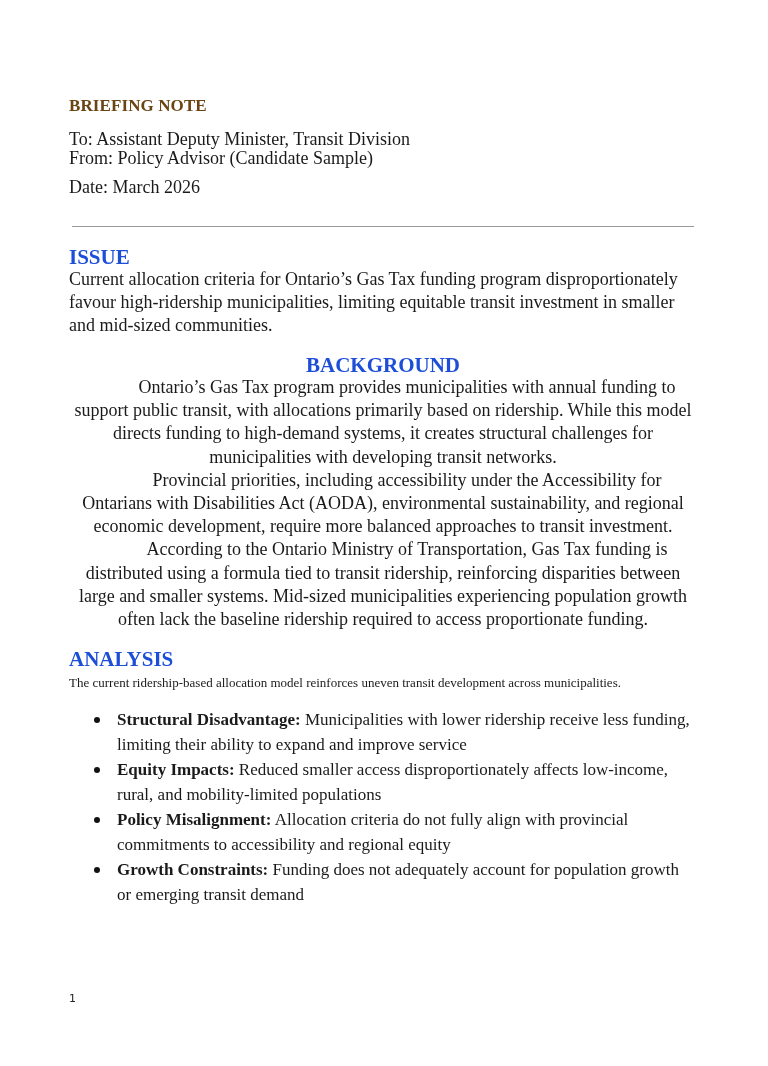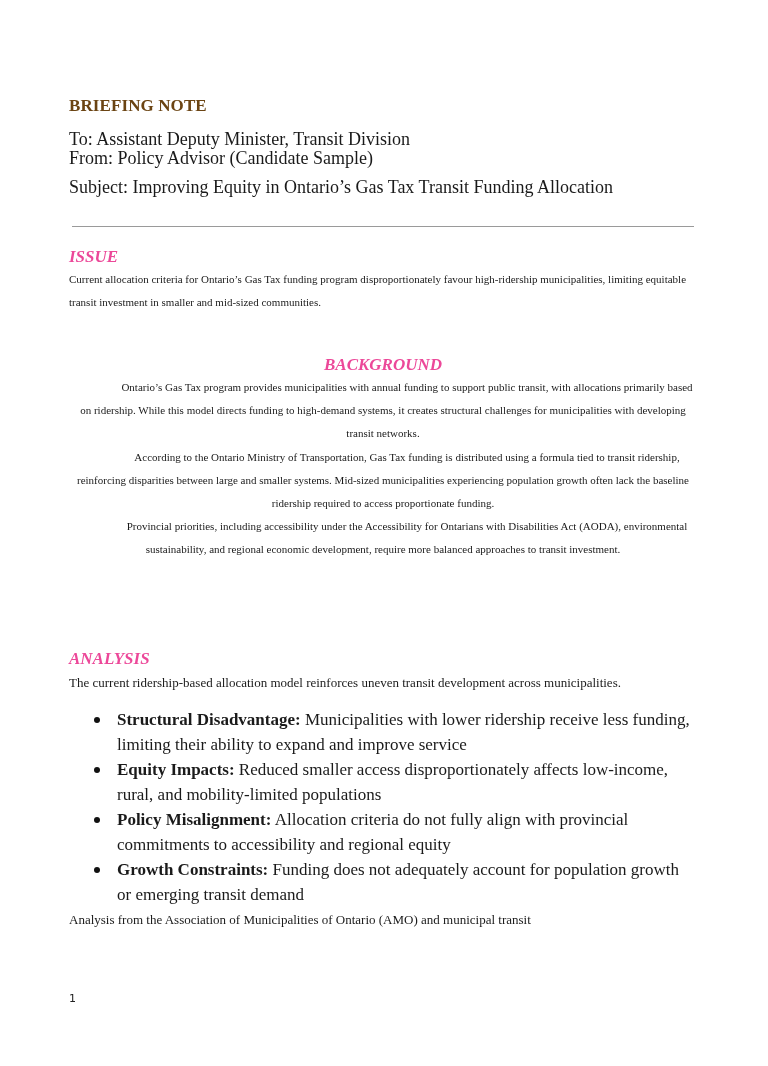--- a/index.html
+++ b/index.html
@@ -47,29 +47,28 @@
       position: absolute;
       left: 3px;
       top: 130px;
       width: 622px;
       height: 0;
       border-top: 1.5px solid #9a9a9a;
     }
     .section-heading {
       font-family: "Liberation Serif", "DejaVu Serif", serif;
       font-weight: bold;
-      font-size: 17px;
-      color: #ec4899;
+      font-size: 21px;
+      color: #1d4ed8;
       margin: 0;
       line-height: 22px;
-      font-style: italic;
     }
     .para {
       font-family: "Liberation Serif", "DejaVu Serif", serif;
-      font-size: 11px;
+      font-size: 18px;
       line-height: 23.2px;
       margin: 0;
     }
     .para.indent { text-indent: 48px; }
     .para.lead {
       font-size: 13px;
       line-height: 25px;
     }
     #issue-section { position: absolute; top: 150px; left: 0; width: 628px; }
     #background-section { position: absolute; top: 258px; left: 0; width: 628px; text-align: center; }
@@ -115,35 +114,35 @@
 <div class="page">
   <div class="content">
 
     <h1 class="doc-title">BRIEFING NOTE</h1>
 
     <div class="meta-block">
       <p class="meta-line">To: Assistant Deputy Minister, Transit Division</p>
       <p class="meta-line">From: Policy Advisor (Candidate Sample)</p>
     </div>
     <div class="meta-block">
-      <p class="meta-line">Subject: Improving Equity in Ontario’s Gas Tax Transit Funding Allocation</p>
+      <p class="meta-line">Date: March 2026</p>
     </div>
 
     <div class="divider"></div>
 
     <section id="issue-section">
       <h2 class="section-heading">ISSUE</h2>
       <p class="para">Current allocation criteria for Ontario’s Gas Tax funding program disproportionately favour high-ridership municipalities, limiting equitable transit investment in smaller and mid-sized communities.</p>
     </section>
 
     <section id="background-section">
       <h2 class="section-heading">BACKGROUND</h2>
       <p class="para indent">Ontario’s Gas Tax program provides municipalities with annual funding to support public transit, with allocations primarily based on ridership. While this model directs funding to high-demand systems, it creates structural challenges for municipalities with developing transit networks.</p>
+      <p class="para indent">Provincial priorities, including accessibility under the Accessibility for Ontarians with Disabilities Act (AODA), environmental sustainability, and regional economic development, require more balanced approaches to transit investment.</p>
       <p class="para indent">According to the Ontario Ministry of Transportation, Gas Tax funding is distributed using a formula tied to transit ridership, reinforcing disparities between large and smaller systems. Mid-sized municipalities experiencing population growth often lack the baseline ridership required to access proportionate funding.</p>
-      <p class="para indent">Provincial priorities, including accessibility under the Accessibility for Ontarians with Disabilities Act (AODA), environmental sustainability, and regional economic development, require more balanced approaches to transit investment.</p>
     </section>
 
     <section id="analysis-section">
       <h2 class="section-heading">ANALYSIS</h2>
       <p class="para lead">The current ridership-based allocation model reinforces uneven transit development across municipalities.</p>
 
       <ul class="bullets">
         <li>
           <span class="bullet-dot"></span>
           <span class="term">Structural Disadvantage:</span><span> Municipalities with lower ridership receive less funding, limiting their ability to expand and improve service</span>
@@ -155,18 +154,17 @@
         <li>
           <span class="bullet-dot"></span>
           <span class="term">Policy Misalignment:</span><span> Allocation criteria do not fully align with provincial commitments to accessibility and regional equity</span>
         </li>
         <li>
           <span class="bullet-dot"></span>
           <span class="term">Growth Constraints:</span><span> Funding does not adequately account for population growth or emerging transit demand</span>
         </li>
       </ul>
 
-      <p class="para lead tail-para">Analysis from the Association of Municipalities of Ontario (AMO) and municipal transit</p>
     </section>
   </div>
 
   <div class="page-number">1</div>
 </div>
 
 </body></html>

